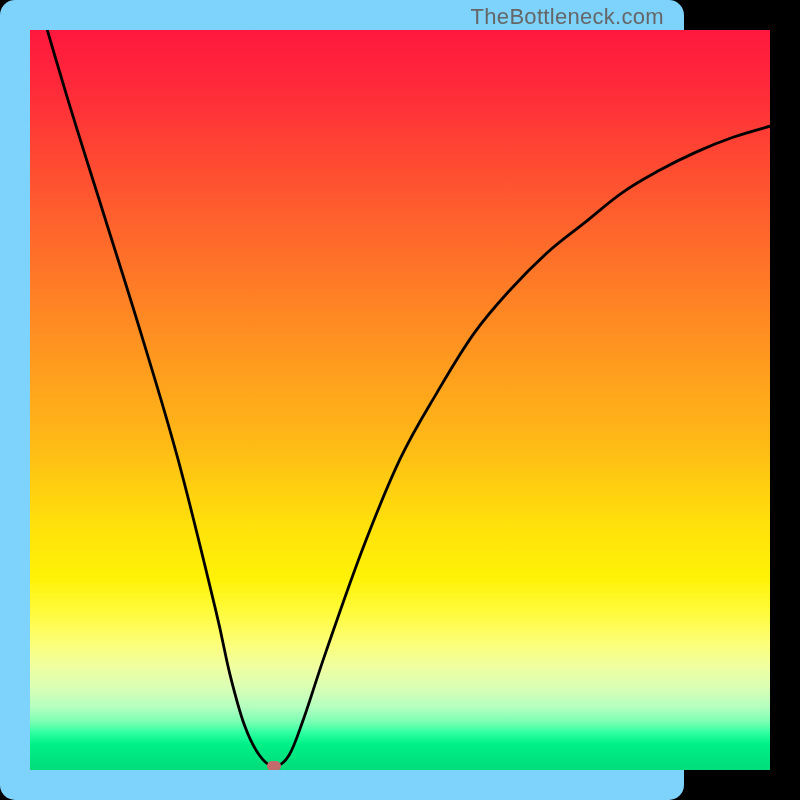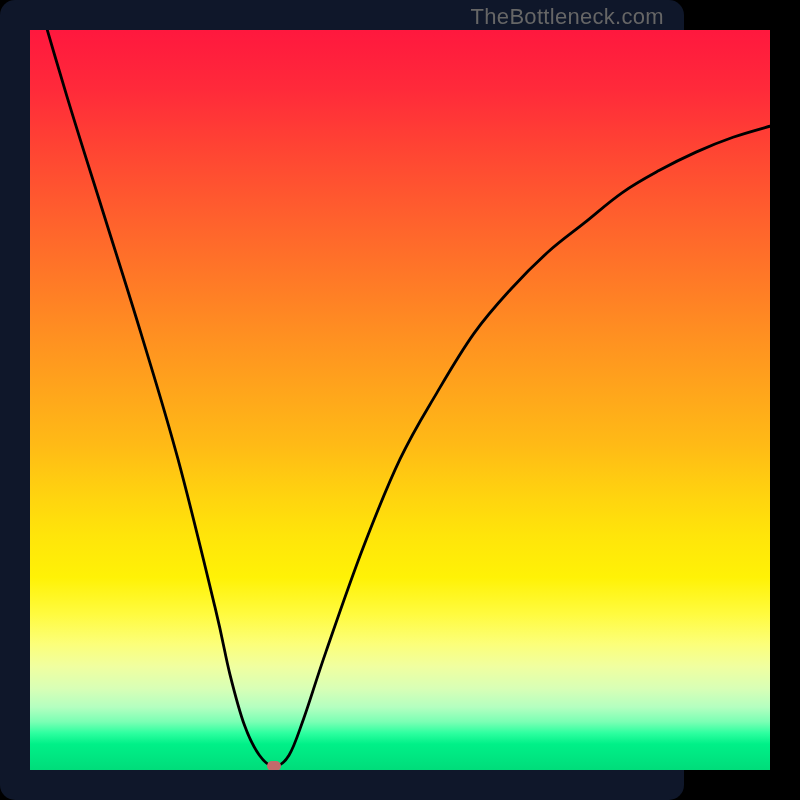--- a/index.html
+++ b/index.html
@@ -8,21 +8,21 @@
     width: 800px;
     height: 800px;
     background: #000;
     overflow: hidden;
     font-family: Arial, Helvetica, sans-serif;
   }
   .frame {
     position: relative;
     width: 684px;
     height: 800px;
-    background: #0f172a;
+    background: #7dd3fc;
     border-radius: 15px;
   }
   .watermark {
     position: absolute;
     top: 4px;
     right: 20px;
     color: #666;
     font-size: 22px;
     font-weight: 500;
     letter-spacing: 0.3px;

